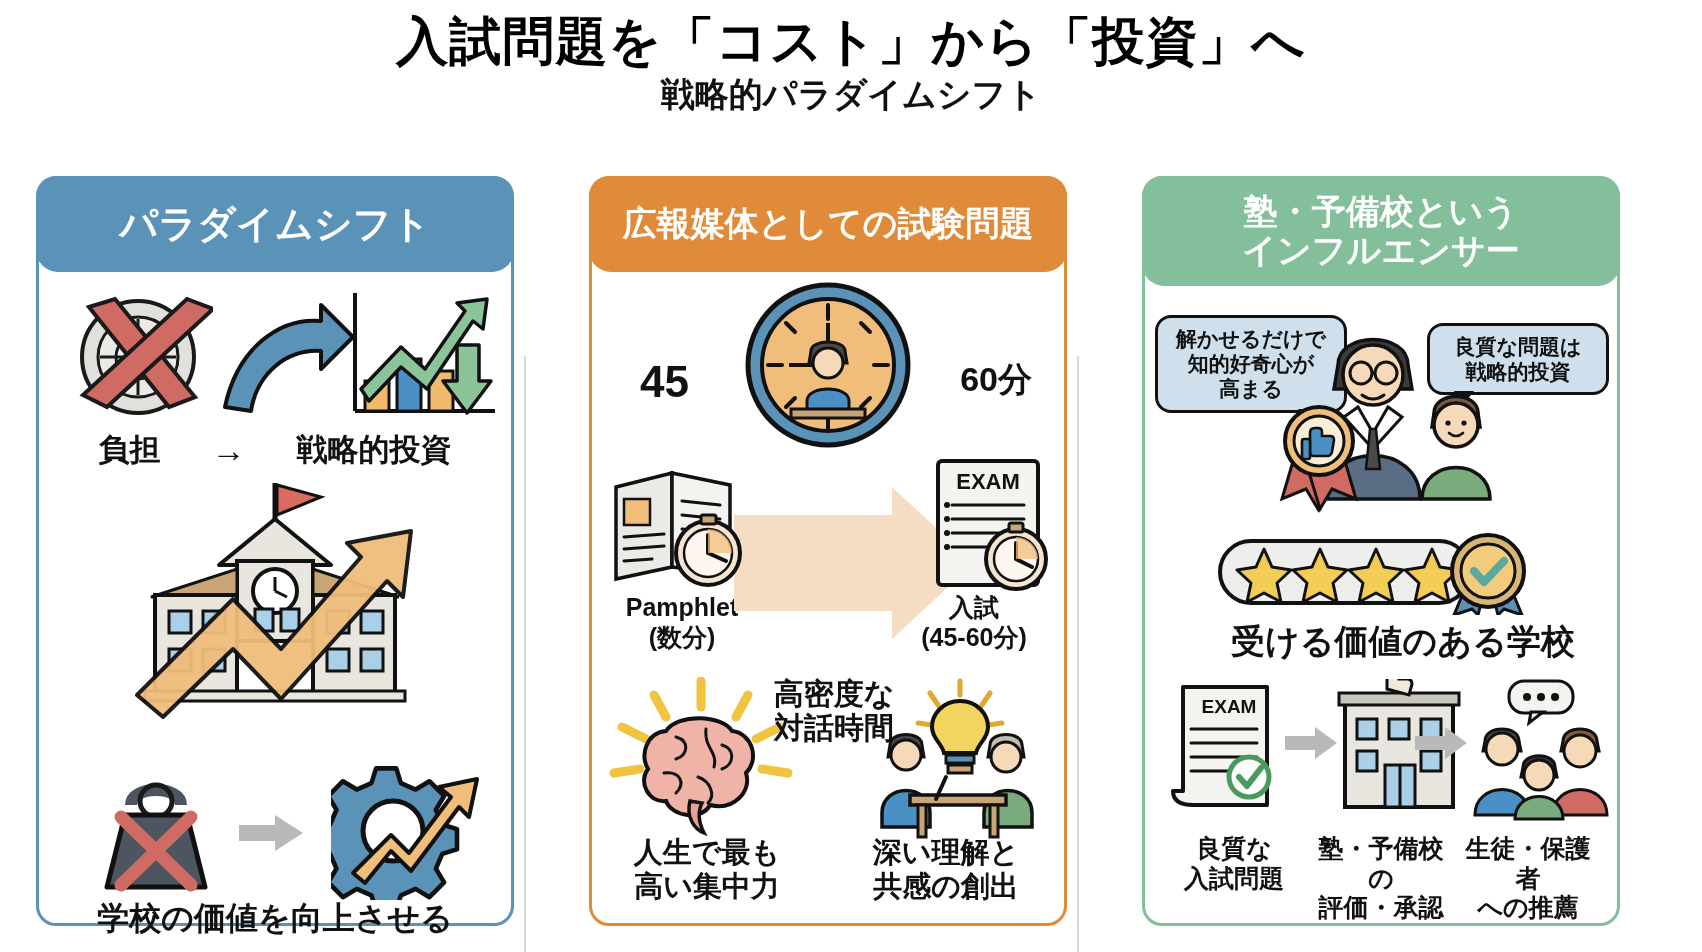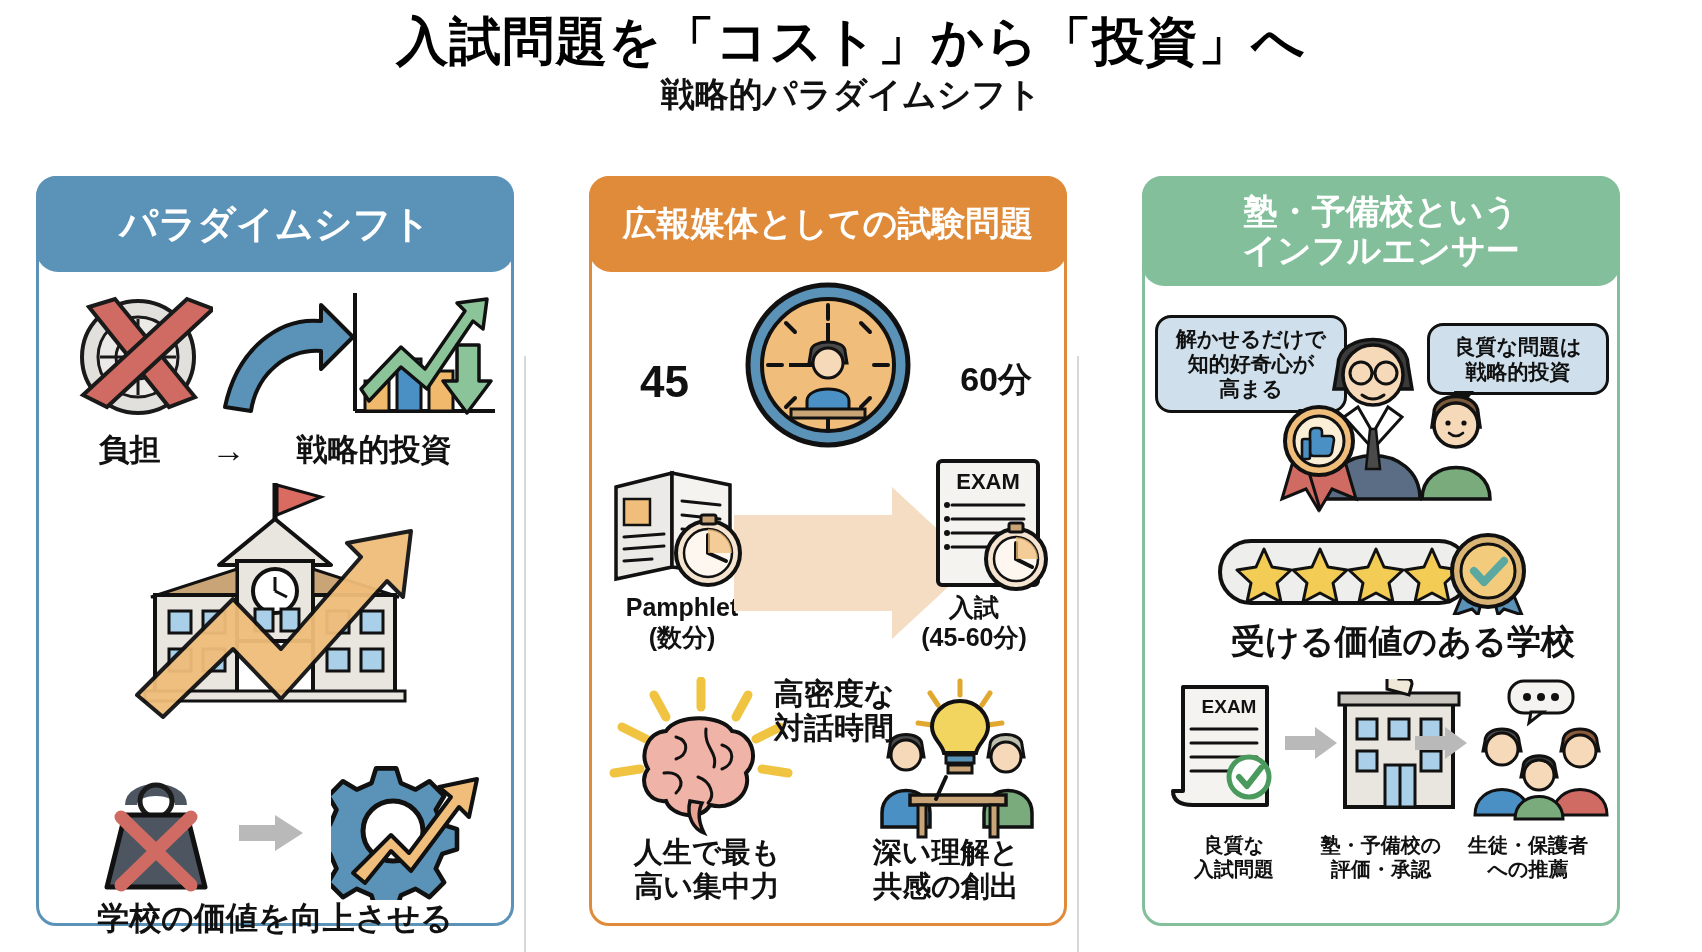--- a/index.html
+++ b/index.html
@@ -92,21 +92,21 @@
   .bubble-l:after{bottom:-17px;right:26px;border-left:14px solid transparent;
      border-right:6px solid transparent;border-top:18px solid #111;}
   .bubble-r:after{bottom:-17px;left:24px;border-left:6px solid transparent;
      border-right:14px solid transparent;border-top:18px solid #111;}
   .c3-people{position:absolute;left:50%;transform:translateX(-50%);top:20px;}
   .c3-stars{position:absolute;left:50%;transform:translateX(-50%);top:240px;}
   .c3-value{position:absolute;left:0;right:0;top:332px;font-size:34px;margin-left:44px;}
   .c3-row3{position:absolute;left:0;right:0;top:390px;height:150px;}
   .c3-row3 svg{position:absolute;}
   .c3-lbls{position:absolute;left:0;right:0;top:545px;display:flex;justify-content:space-between;padding:0 16px;box-sizing:border-box;}
-  .c3-lbls .cap{font-size:20px;width:146px;}
+  .c3-lbls .cap{font-size:25px;width:146px;}
 </style>
 </head>
 <body>
 
 <div class="page">
 
   <div class="title-block">
     <div class="main-title">入試問題を「コスト」から「投資」へ</div>
     <div class="sub-title">戦略的パラダイムシフト</div>
   </div>

